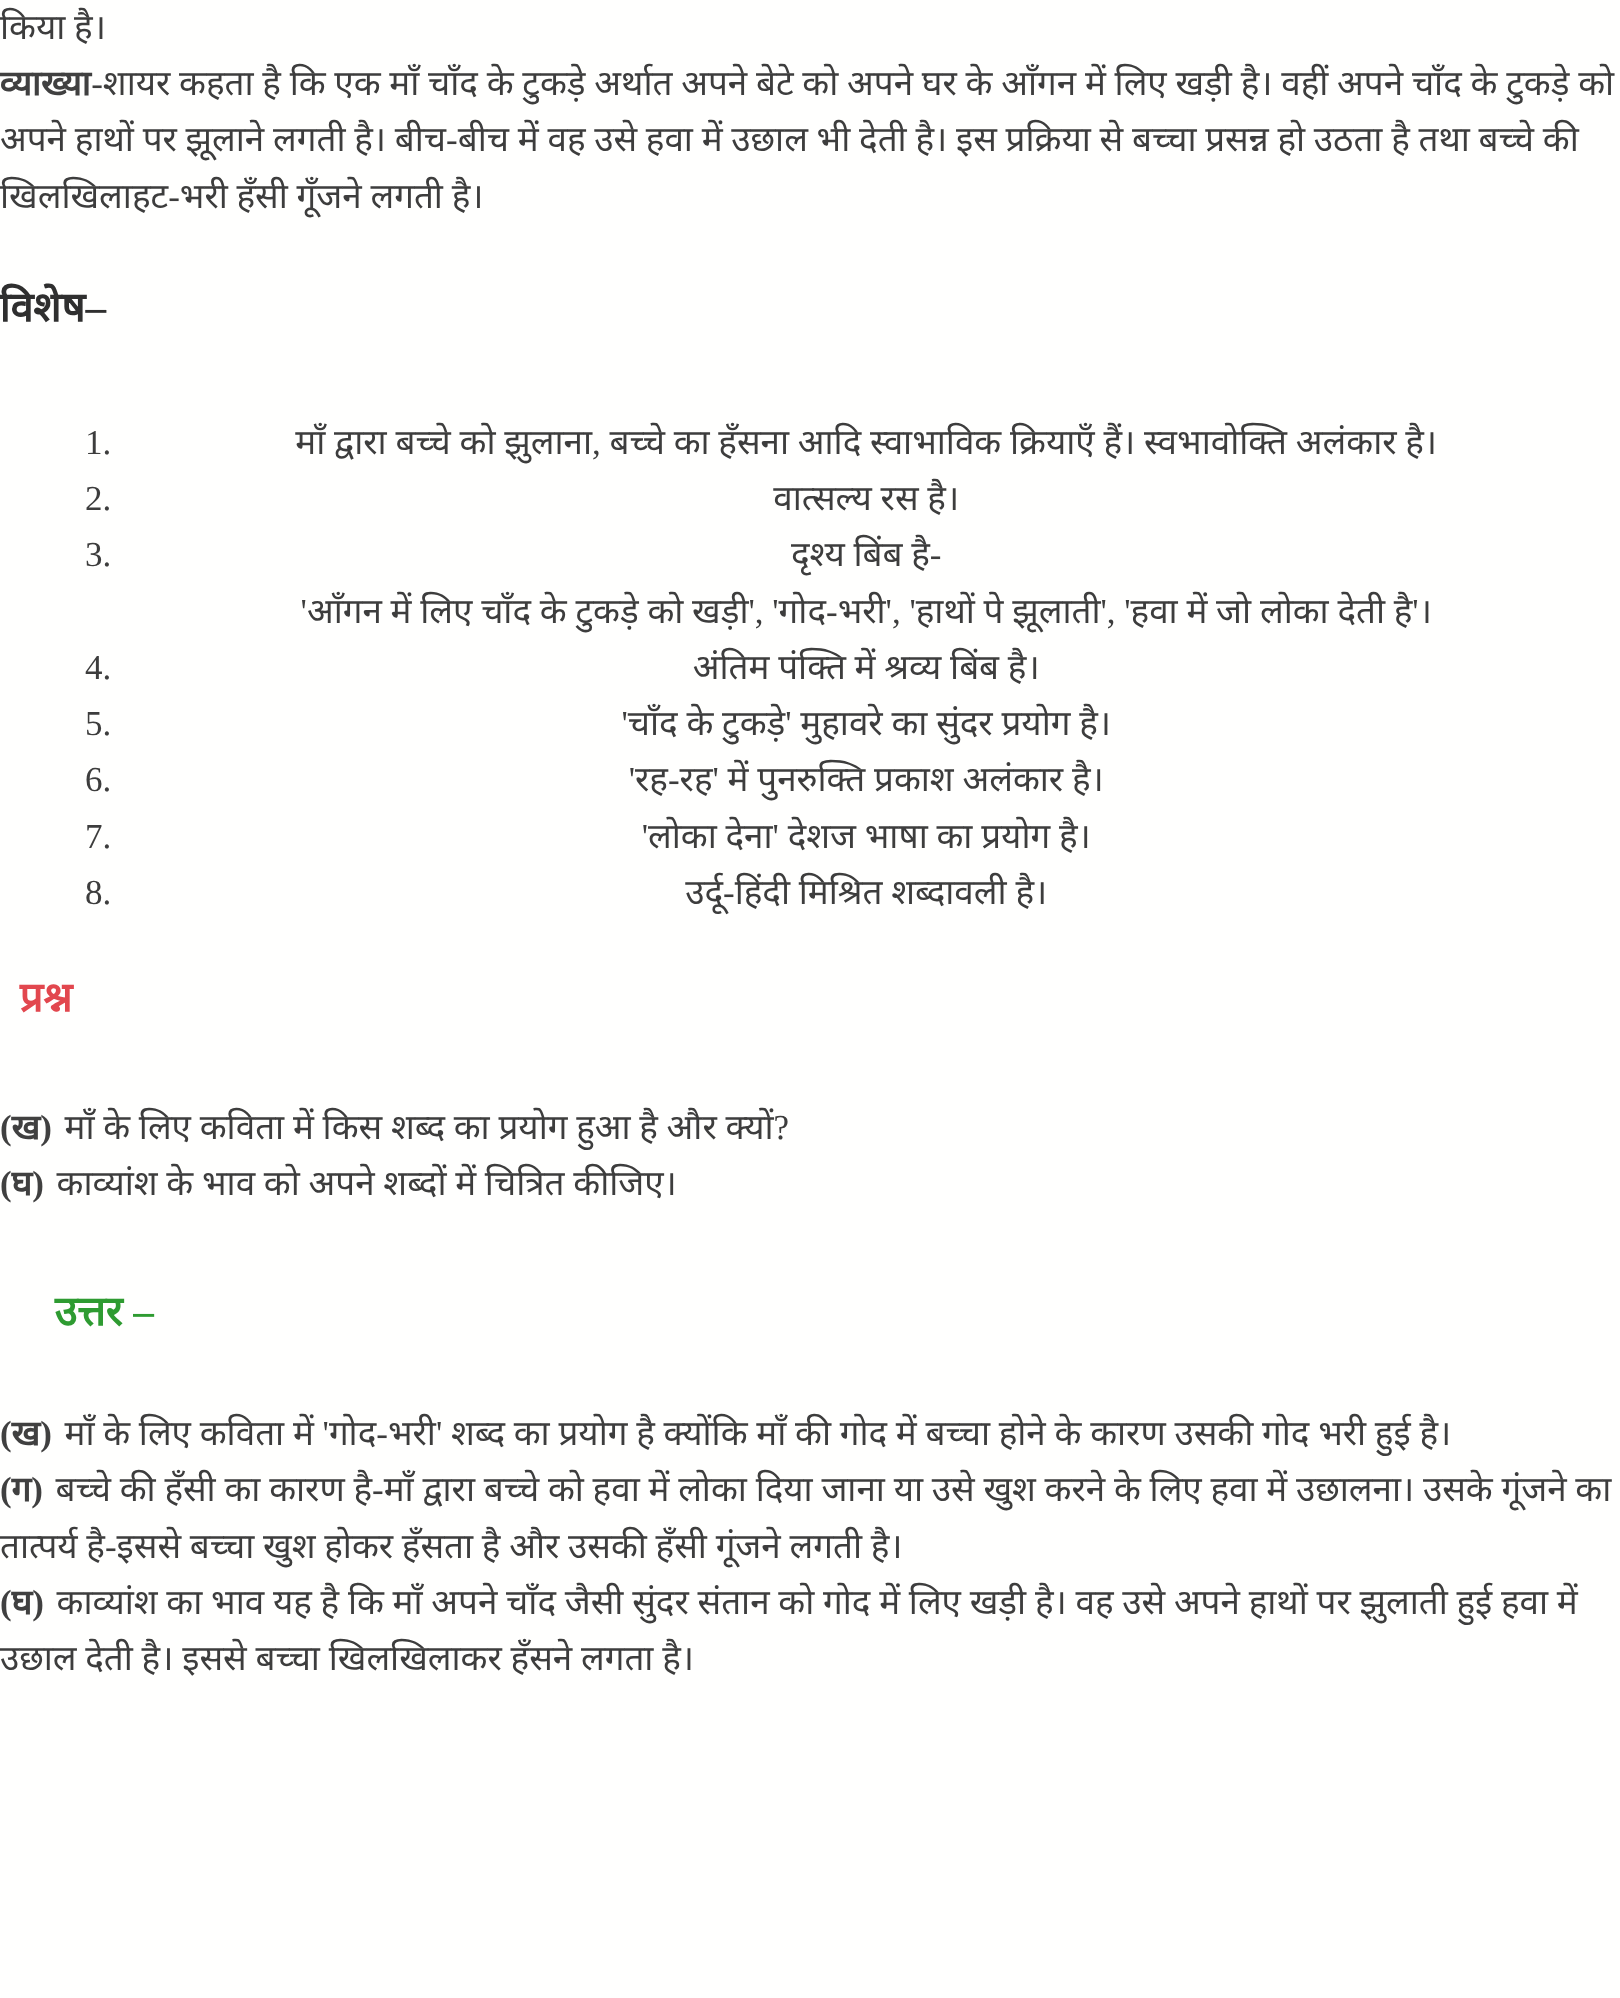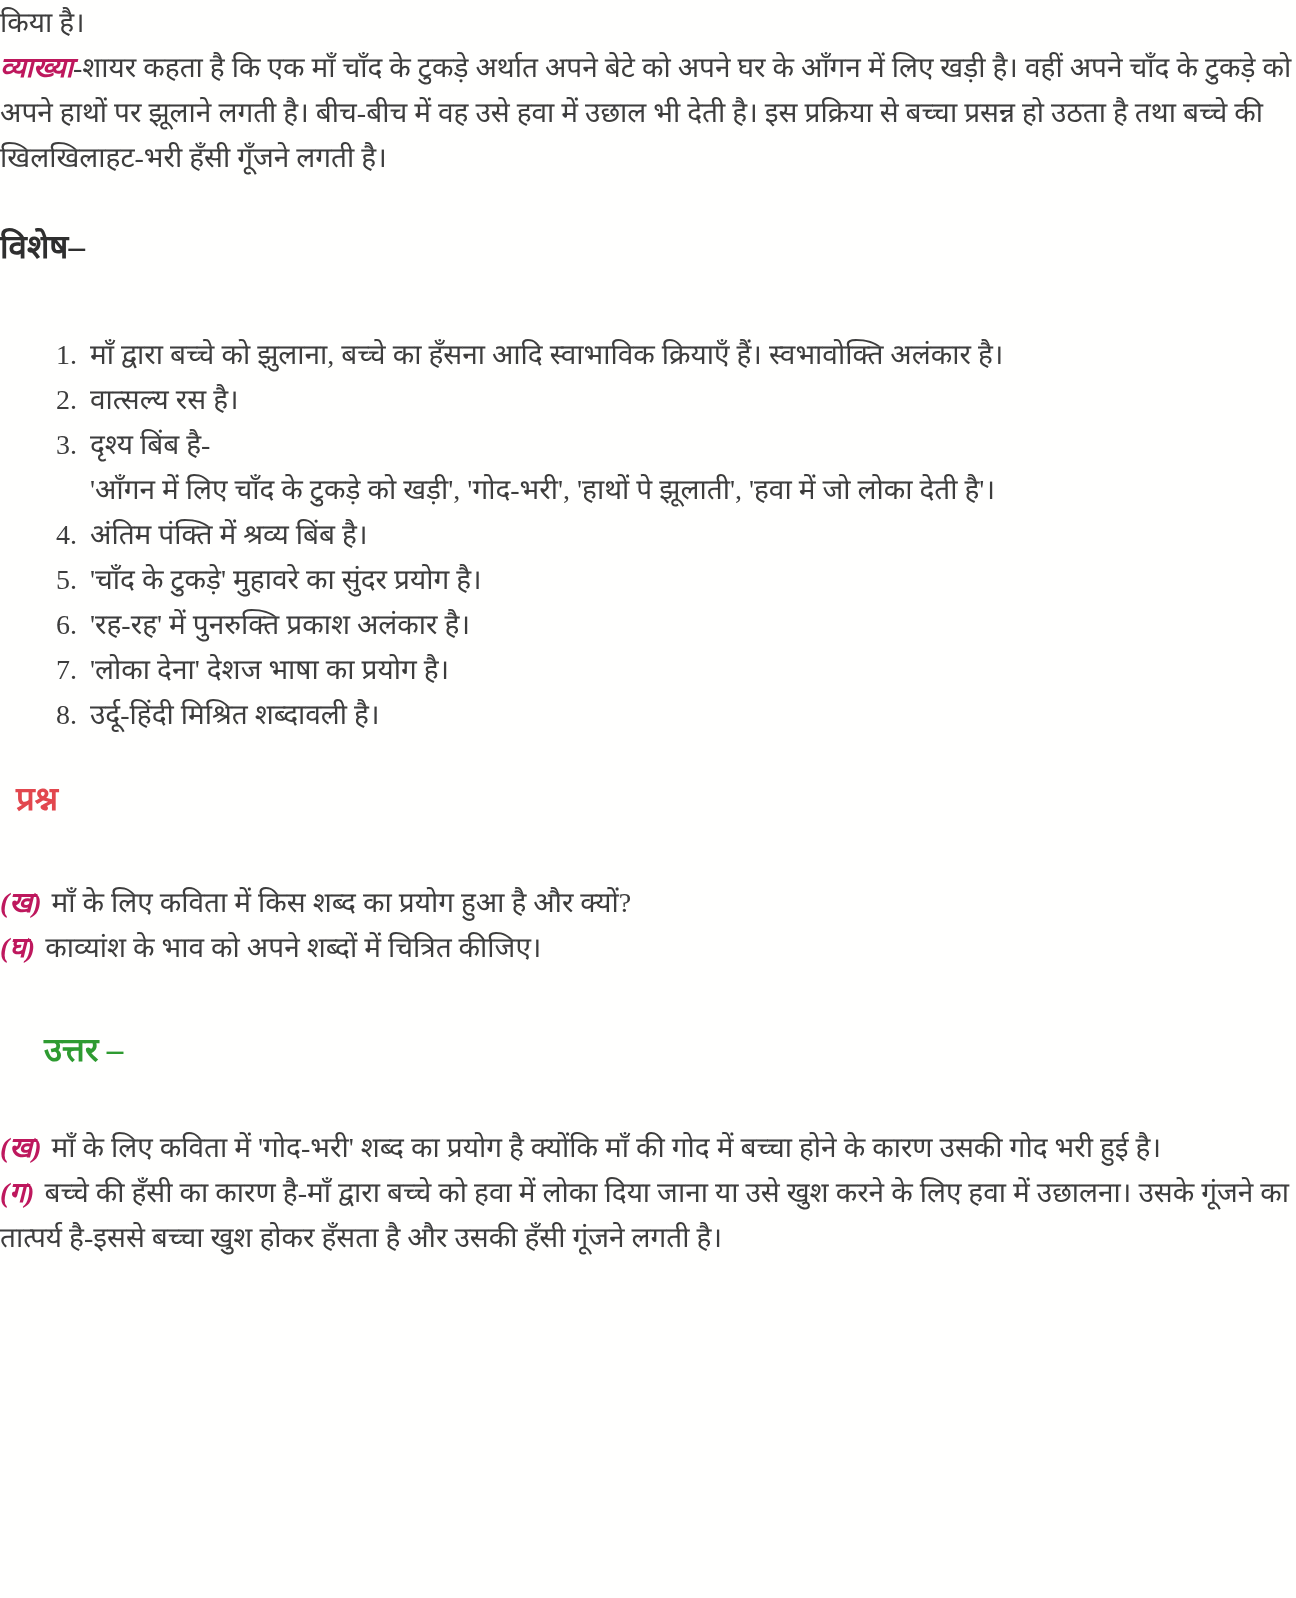--- a/index.html
+++ b/index.html
@@ -22,22 +22,21 @@
   }
   p {
     margin: 0;
   }
   .body-text {
     color: #3d3d3d;
   }
   strong.inline-label,
   strong.marker {
     font-weight: bold;
-    color: #be185d;
-    font-style: italic;
+    color: #404040;
   }
   strong.marker {
     margin-right: 10px;
   }
   h2.section-heading {
     font-size: 33px;
     line-height: 45px;
     font-weight: bold;
     color: #2f2f2f;
     margin: 0;
@@ -48,23 +47,24 @@
   h2.prashn-heading {
     margin: 40px 0 58px 16px;
     color: #e2474e;
   }
   h2.uttar-heading {
     margin: 58px 0 52px 0;
     color: #2e9b31;
     padding-left: 44px;
   }
   ol.vishesh-list {
-    margin: 0;
+    margin: 12px;
     padding: 0 0 0 84px;
     list-style: decimal;
+    text-align: center;
   }
   ol.vishesh-list li {
     line-height: 45px;
     white-space: pre-line; 
     padding-left: 6px;
   }
   .qa-block p {
     margin: 0;
   }
 </style>
@@ -96,15 +96,16 @@
   <div class="qa-block">
     <p><strong class="marker">(ख)</strong><span>माँ के लिए कविता में किस शब्द का प्रयोग हुआ है और क्यों?</span></p>
     <p><strong class="marker">(घ)</strong><span>काव्यांश के भाव को अपने शब्दों में चित्रित कीजिए।</span></p>
   </div>
 
   <h2 class="section-heading uttar-heading">उत्तर –</h2>
 
   <div class="qa-block">
     <p><strong class="marker">(ख)</strong><span>माँ के लिए कविता में 'गोद-भरी' शब्द का प्रयोग है क्योंकि माँ की गोद में बच्चा होने के कारण उसकी गोद भरी हुई है।</span></p>
     <p><strong class="marker">(ग)</strong><span>बच्चे की हँसी का कारण है-माँ द्वारा बच्चे को हवा में लोका दिया जाना या उसे खुश करने के लिए हवा में उछालना। उसके गूंजने का तात्पर्य है-इससे बच्चा खुश होकर हँसता है और उसकी हँसी गूंजने लगती है।</span></p>
+    <p><strong class="marker">(घ)</strong><span>काव्यांश का भाव यह है कि माँ अपने चाँद जैसी सुंदर संतान को गोद में लिए खड़ी है। वह उसे अपने हाथों पर झुलाती हुई हवा में उछाल देती है। इससे बच्चा खिलखिलाकर हँसने लगता है।</span></p>
   </div>
 
 </div>
 
 </body></html>

